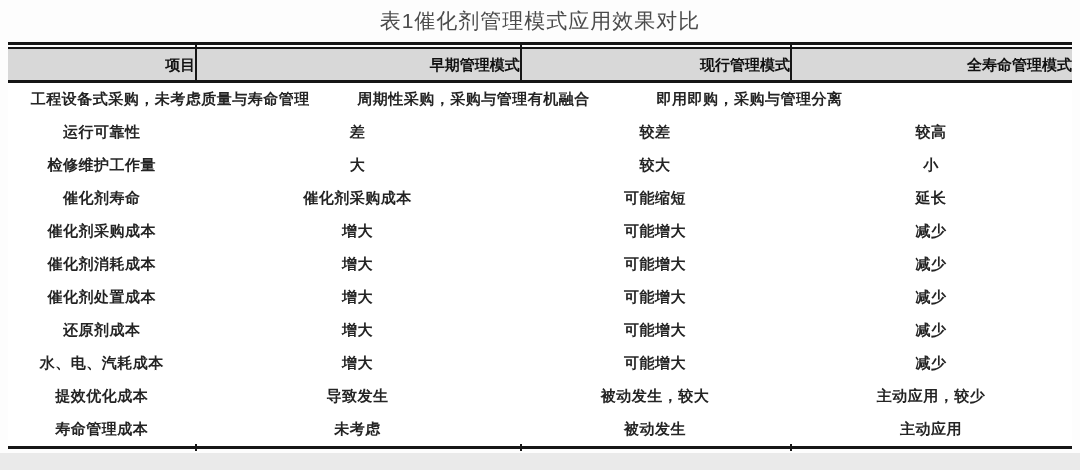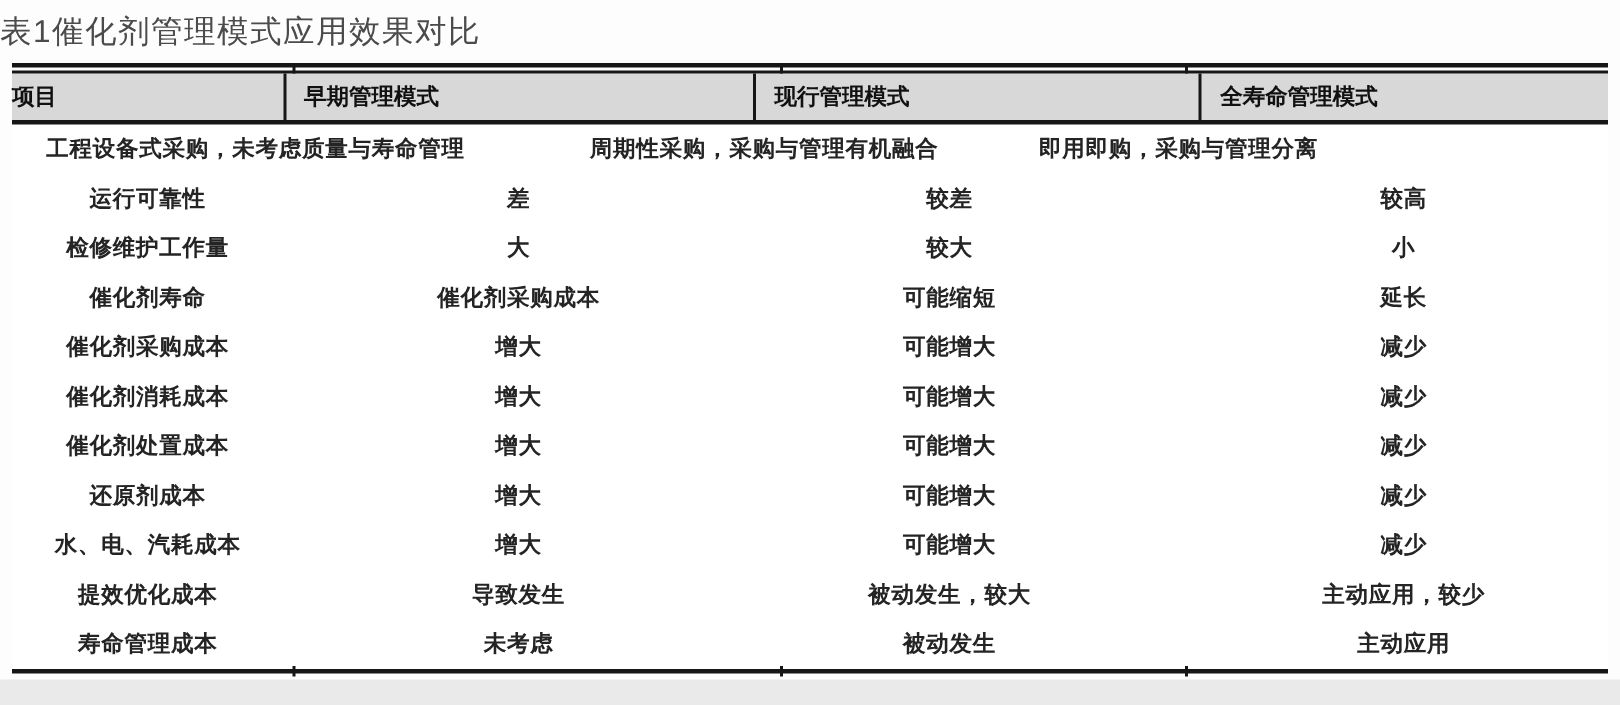--- a/index.html
+++ b/index.html
@@ -6,20 +6,21 @@
     margin: 0;
     padding: 0;
     width: 1080px;
     height: 470px;
     background: #fdfdfd;
     overflow: hidden;
     font-family: "Liberation Sans", sans-serif;
   }
   .page-title {
     padding-top: 7px;
+    text-align: center;
     font-size: 21px;
     letter-spacing: 1px;
     color: #4b4b4b;
     font-weight: 500;
     height: 33px;
   }
   .table-wrap {
     position: absolute;
     left: 8px;
     right: 8px;
@@ -46,21 +47,21 @@
   .t1 { left: 17.6%; }
   .t2 { left: 48.1%; }
   .t3 { left: 73.5%; }
   .thead {
     display: flex;
     background: #d8d8d8;
     height: 31px;
     align-items: center;
   }
   .th {
-    text-align: left;
+    text-align: right;
     font-weight: bold;
     font-size: 15px;
     color: #111;
     height: 31px;
     line-height: 31px;
     box-sizing: border-box;
   }
   .th + .th { border-left: 2px solid #161616; padding-left: 12px; }
   .hline {
     position: relative;
@@ -76,21 +77,21 @@
   .td {
     text-align: center;
     font-size: 15px;
     font-weight: 600;
     color: #242424;
     letter-spacing: 0.5px;
   }
   .c1 { width: 17.6%; }
   .c2 { width: 30.5%; }
   .c3 { width: 25.4%; }
-  .c4 { width: 26.5%; margin-left: 36px; }
+  .c4 { width: 26.5%; }
   .bottom-border {
     position: relative;
     height: 3px;
     background: #161616;
   }
   .bottom-border .tick { top: -2px; bottom: -2px; }
   .bottom-band {
     position: absolute;
     left: 0;
     right: 0;

